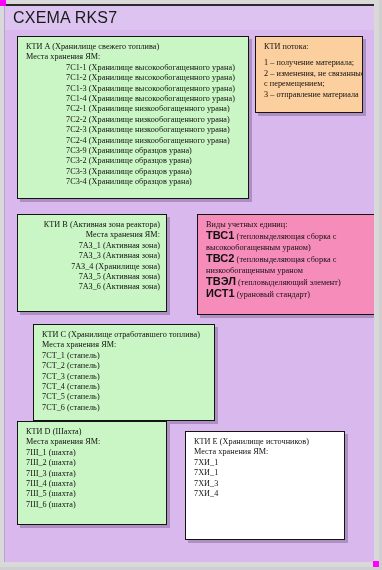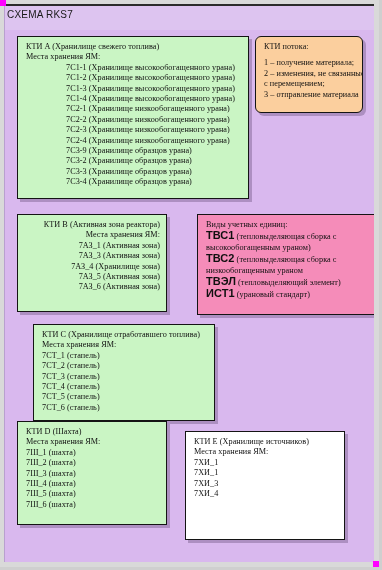--- a/index.html
+++ b/index.html
@@ -61,24 +61,24 @@
     width: 100%;
     height: 24px;
     box-sizing: border-box;
     background: #ddc4f0;
     background-image:
       radial-gradient(circle at 1px 1px, rgba(255,255,255,0.6) 0.6px, transparent 0.7px);
     background-size: 3px 3px;
   }
   #scheme-title {
     position: absolute;
-    left: 2px;
+    left: 8px;
     top: 3px;
     font-family: "Liberation Sans", "DejaVu Sans", sans-serif;
-    font-size: 10px;
+    font-size: 16px;
     color: #1a1a1a;
     letter-spacing: 0.2px;
     white-space: nowrap;
   }
 
   
   .node {
     position: absolute;
     box-sizing: border-box;
     border: 1.5px solid #141414;
@@ -160,21 +160,21 @@
         <div class="line indent">7С1-4 (Хранилище высокообогащенного урана)</div>
         <div class="line indent">7С2-1 (Хранилище низкообогащенного урана)</div>
         <div class="line indent">7С2-2 (Хранилище низкообогащенного урана)</div>
         <div class="line indent">7С2-3 (Хранилище низкообогащенного урана)</div>
         <div class="line indent">7С2-4 (Хранилище низкообогащенного урана)</div>
         <div class="line indent">7С3-9 (Хранилище образцов урана)</div>
         <div class="line indent">7С3-2 (Хранилище образцов урана)</div>
         <div class="line indent">7С3-3 (Хранилище образцов урана)</div>
         <div class="line indent">7С3-4 (Хранилище образцов урана)</div>
       </div>
-    <div class="node" id="node-flow" style="background: rgb(251, 207, 158); border-radius: 6px;">
+    <div class="node" id="node-flow" style="background: rgb(251, 207, 158);">
         <div class="line">КТИ потока:</div>
         <div class="line spacer"></div>
         <div class="line">1 – получение материала;</div>
         <div class="line">2 – изменения, не связанные</div>
         <div class="line">с перемещением;</div>
         <div class="line">3 – отправление материала</div>
       </div>
     <div class="node" id="node-kti-b" style="background: rgb(202, 245, 196);">
         <div class="line">КТИ B (Активная зона реактора)</div>
         <div class="line">Места хранения ЯМ:</div>

